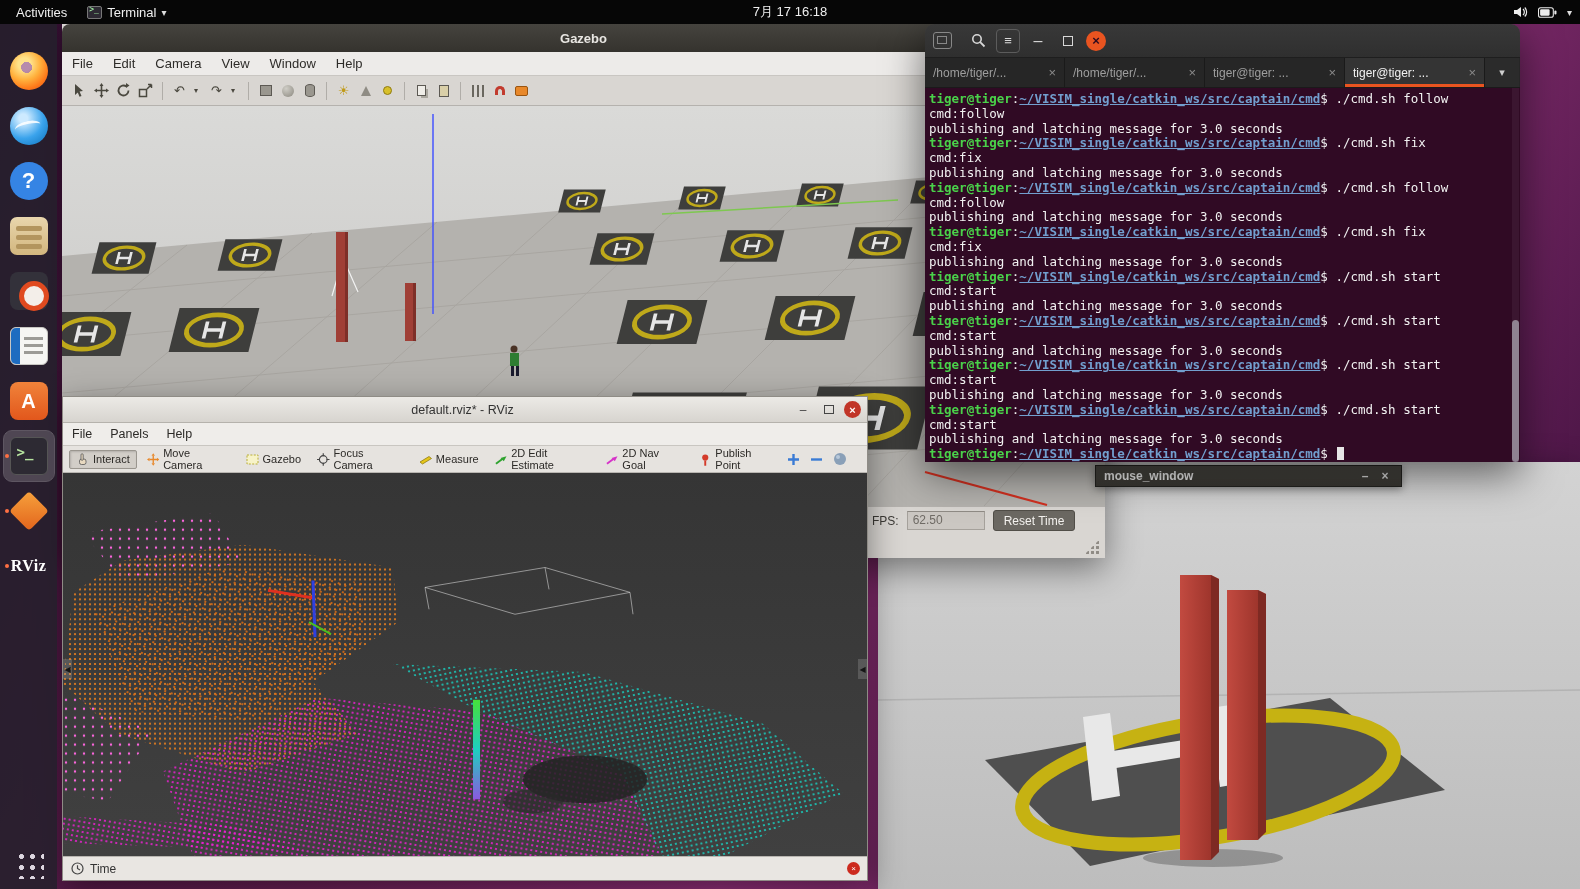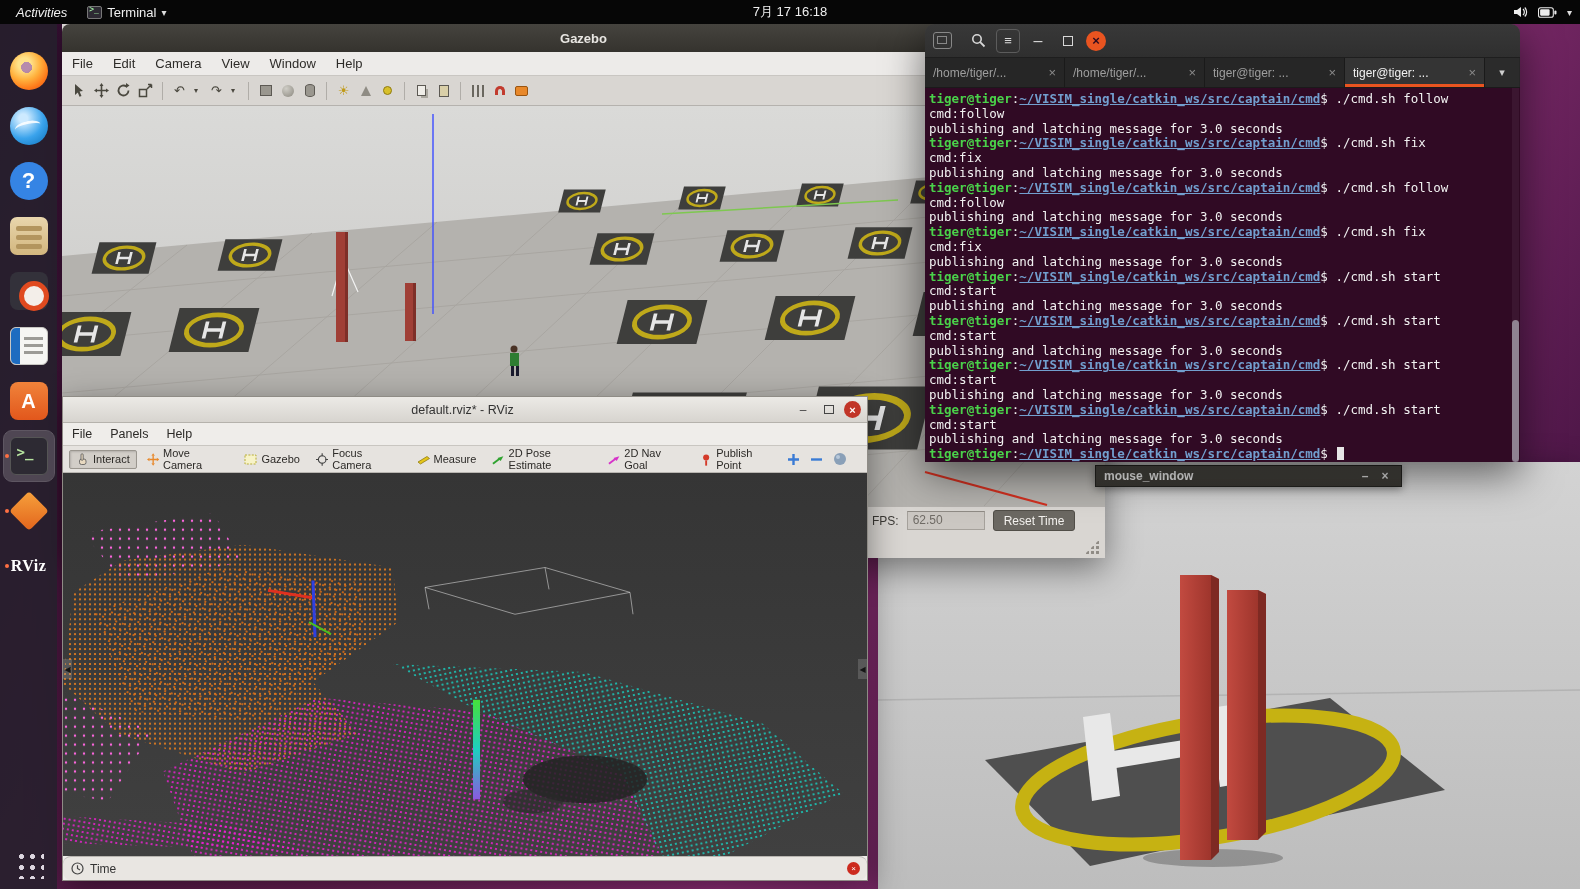--- a/index.html
+++ b/index.html
@@ -7,21 +7,21 @@
   .stage { position:relative; width:1580px; height:889px; overflow:hidden; font-family:"Liberation Sans", sans-serif; }
 
   
   .desktop { position:absolute; inset:0; z-index:0;
     background:linear-gradient(118deg,#2f0e2e 0%,#4a163f 18%,#6d2158 38%,#94307c 58%,#7c2a69 72%,#51184a 88%,#3a1038 100%); }
 
   
   .topbar { position:absolute; left:0; top:0; width:1580px; height:24px; background:#060606; z-index:20;
     display:flex; align-items:center; color:#efefef; font-size:13px; }
   .tb-left { display:flex; align-items:center; gap:14px; padding-left:10px; }
-  .tb-activities { padding:0 6px;font-style:italic; }
+  .tb-activities { padding:0 6px; }
   .tb-appmenu { display:flex; align-items:center; gap:5px; }
   .tb-appicon { width:15px; height:13px; background:#2d2a33; border:1px solid #777; border-radius:2px; position:relative; }
   .tb-appicon::after { content:">_"; position:absolute; left:1px; top:-2px; font-size:8px; color:#aaffaa; font-family:"DejaVu Sans Mono",monospace; }
   .tb-clock { position:absolute; left:50%; transform:translateX(-50%); display:flex; align-items:center; gap:6px; }
   .tb-right { position:absolute; right:8px; display:flex; align-items:center; gap:10px; }
   .chev { font-size:10px; color:#ddd; }
 
   
   .dock { position:absolute; left:0; top:24px; width:57px; height:865px; z-index:15;
     background:rgba(38,32,44,0.88); display:flex; flex-direction:column; align-items:center; padding-top:22px; }
@@ -136,21 +136,21 @@
   .rv-menubar span { padding:0 9px; }
   .rv-toolbar { height:28px; background:#e6e3df; border-top:1px solid #c9c6c1; border-bottom:1px solid #b8b5b0;
     display:flex; align-items:center; gap:4px; padding:0 6px; font-size:11px; color:#2c2a27; }
   .rtool { display:inline-flex; align-items:center; gap:4px; padding:2px 6px; border-radius:2px; }
   .rtool.pressed { background:#d2cec8; border:1px solid #9a968f; box-shadow:inset 1px 1px 2px rgba(0,0,0,.15); }
   .rtool svg { display:block; }
   .rv-tool-right { margin-left:auto; display:flex; align-items:center; gap:10px; padding-right:14px; }
   .rv-view { flex:1; position:relative; background:#3a3a3a; overflow:hidden; }
   .panel-arrow { position:absolute; top:186px; width:9px; height:20px; color:#151515; font-size:8px; display:flex; align-items:center; justify-content:center; background:rgba(180,180,180,0.25); }
   .pa-left { left:0; } .pa-right { right:0; }
-  .rv-timebar { height:24px; background:#e9e6e2; border-top:1px solid #b8b5b0; display:flex; align-items:center; gap:6px; padding:0 8px; font-size:12px; color:#333; position:relative;border-radius:8px; }
+  .rv-timebar { height:24px; background:#e9e6e2; border-top:1px solid #b8b5b0; display:flex; align-items:center; gap:6px; padding:0 8px; font-size:12px; color:#333; position:relative; }
   .time-close { position:absolute; right:7px; width:13px; height:13px; border-radius:50%; background:#cc2a1e; color:#fff; font-size:8px; display:flex; align-items:center; justify-content:center; }
 
   svg.fill { display:block; width:100%; height:100%; }
 </style>
 </head>
 <body>
 
 <div class="stage">
 
   <div class="desktop"></div>
@@ -398,21 +398,21 @@
         <svg width="13" height="13" viewBox="0 0 13 13">
             <polygon points="1,9 10,3.5 12.5,5.5 3.5,11" fill="#e6c619" stroke="#8f7b12" stroke-width="0.8"></polygon>
           </svg>
         <span>Measure</span>
       </span>
       <span class="rtool">
         <svg width="13" height="13" viewBox="0 0 13 13">
             <path d="M1 11L8 5.8" stroke="#2fa32f" stroke-width="2"></path>
             <polygon points="12,3 5.8,5 9.2,8.2" fill="#2fa32f"></polygon>
           </svg>
-        <span>2D Pose Estimate</span>
+        <span>2D Edit Estimate</span>
       </span>
       <span class="rtool">
         <svg width="13" height="13" viewBox="0 0 13 13">
             <path d="M1 11L8 5.8" stroke="#d633c9" stroke-width="2"></path>
             <polygon points="12,3 5.8,5 9.2,8.2" fill="#d633c9"></polygon>
           </svg>
         <span>2D Nav Goal</span>
       </span>
       <span class="rtool">
         <svg width="13" height="13" viewBox="0 0 13 13">

